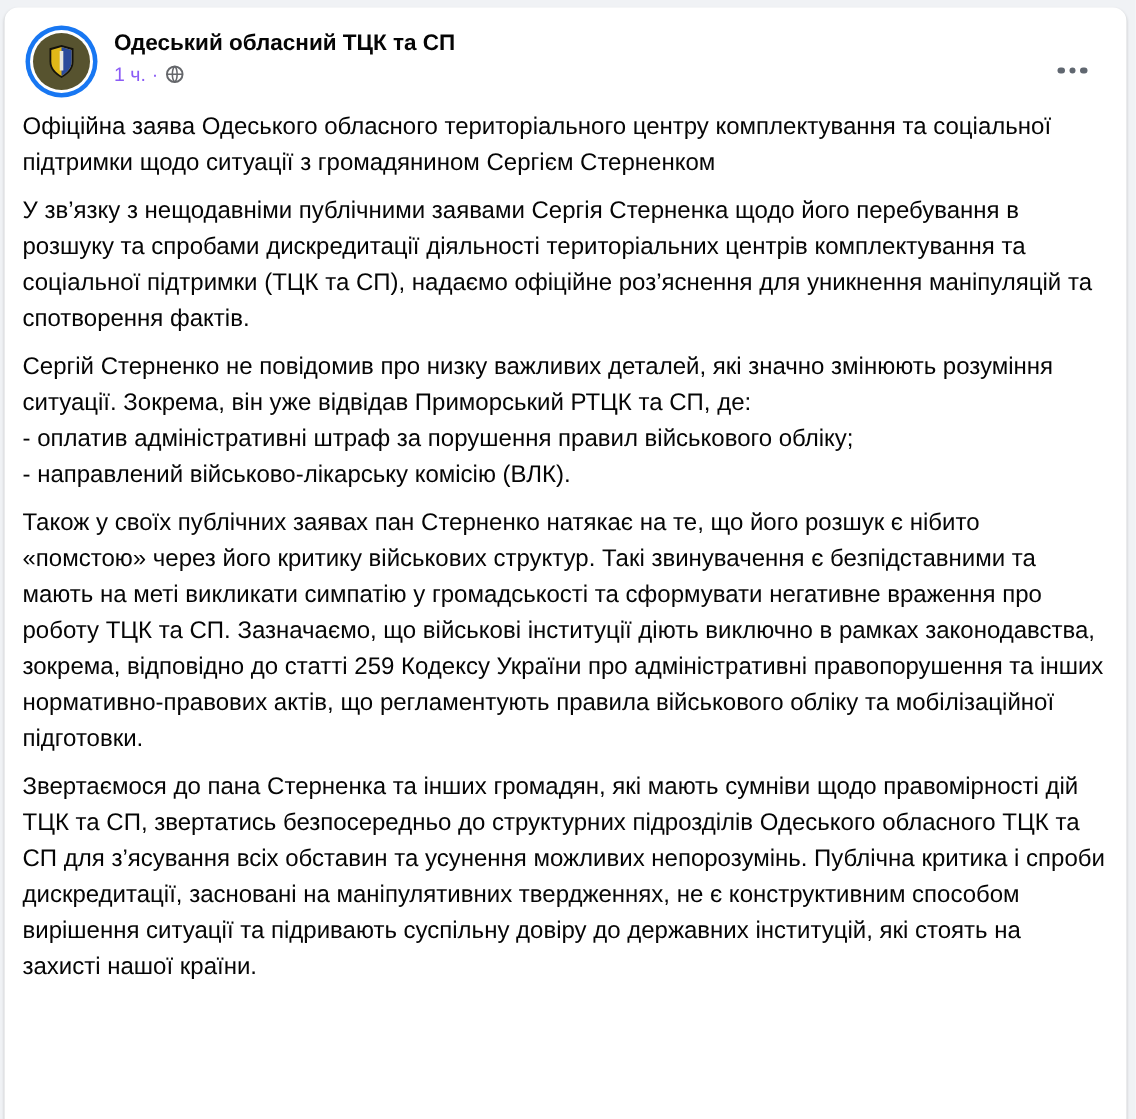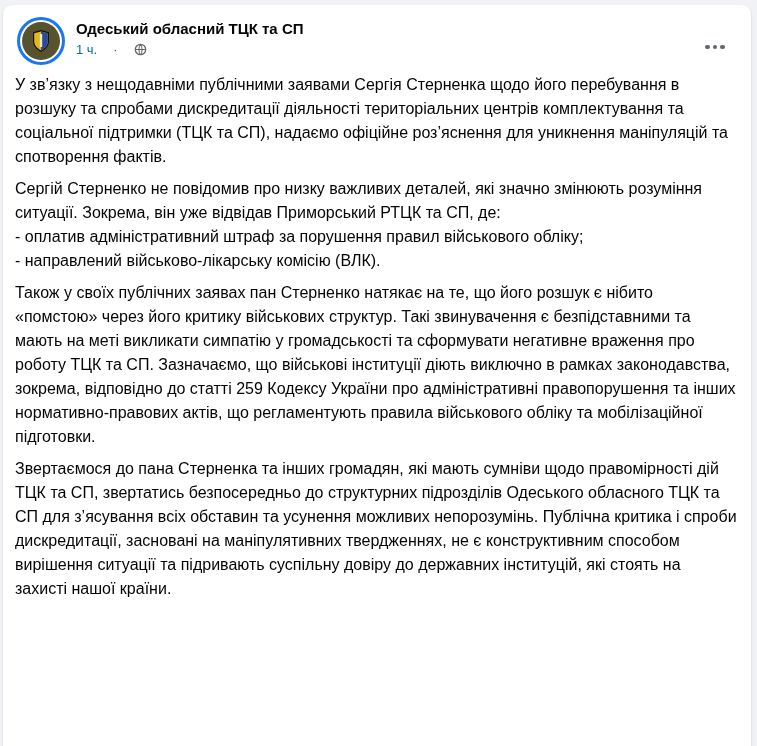--- a/index.html
+++ b/index.html
@@ -56,23 +56,23 @@
   .page-name {
     font-size: 15px;
     font-weight: 700;
     color: #050505;
     text-decoration: none;
     cursor: pointer;
   }
   .post-meta {
     display: flex;
     align-items: center;
-    gap: 16px;
+    gap: 4px;
     margin-top: 4px;
-    color: #0369a1;
+    color: #8b5cf6;
     font-size: 13px;
   }
   .post-meta .timestamp { cursor: pointer; }
   .more-button {
     position: absolute;
     top: 24px;
     right: 18px;
     width: 36px;
     height: 36px;
     border: none;
@@ -140,21 +140,22 @@
     <button class="more-button" aria-label="More options">
       <span style="display:flex;gap:3px;">
         <span class="dot"></span>
           <span class="dot"></span>
           <span class="dot"></span>
       </span>
     </button>
   </div>
 
   <div class="post-content">
+    <div class="post-paragraph">Офіційна заява Одеського обласного територіального центру комплектування та соціальної підтримки щодо ситуації з громадянином Сергієм Стерненком</div>
     <div class="post-paragraph">У зв’язку з нещодавніми публічними заявами Сергія Стерненка щодо його перебування в розшуку та спробами дискредитації діяльності територіальних центрів комплектування та соціальної підтримки (ТЦК та СП), надаємо офіційне роз’яснення для уникнення маніпуляцій та спотворення фактів.</div>
     <div class="post-paragraph">Сергій Стерненко не повідомив про низку важливих деталей, які значно змінюють розуміння ситуації. Зокрема, він уже відвідав Приморський РТЦК та СП, де:
-- оплатив адміністративний штраф за порушення правил військового обліку;
+- оплатив адміністративні штраф за порушення правил військового обліку;
 - направлений військово-лікарську комісію (ВЛК).</div>
     <div class="post-paragraph">Також у своїх публічних заявах пан Стерненко натякає на те, що його розшук є нібито «помстою» через його критику військових структур. Такі звинувачення є безпідставними та мають на меті викликати симпатію у громадськості та сформувати негативне враження про роботу ТЦК та СП. Зазначаємо, що військові інституції діють виключно в рамках законодавства, зокрема, відповідно до статті 259 Кодексу України про адміністративні правопорушення та інших нормативно-правових актів, що регламентують правила військового обліку та мобілізаційної підготовки.</div>
     <div class="post-paragraph">Звертаємося до пана Стерненка та інших громадян, які мають сумніви щодо правомірності дій ТЦК та СП, звертатись безпосередньо до структурних підрозділів Одеського обласного ТЦК та СП для з’ясування всіх обставин та усунення можливих непорозумінь. Публічна критика і спроби дискредитації, засновані на маніпулятивних твердженнях, не є конструктивним способом вирішення ситуації та підривають суспільну довіру до державних інституцій, які стоять на захисті нашої країни.</div>
   </div>
 
 </div>
 
 </body></html>

